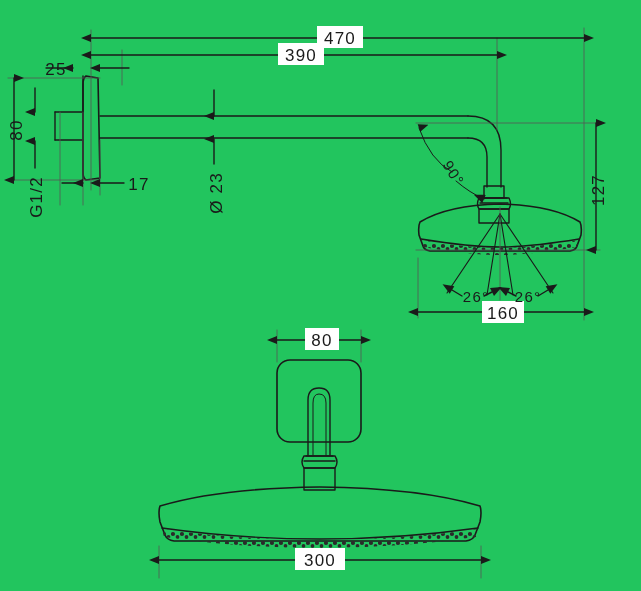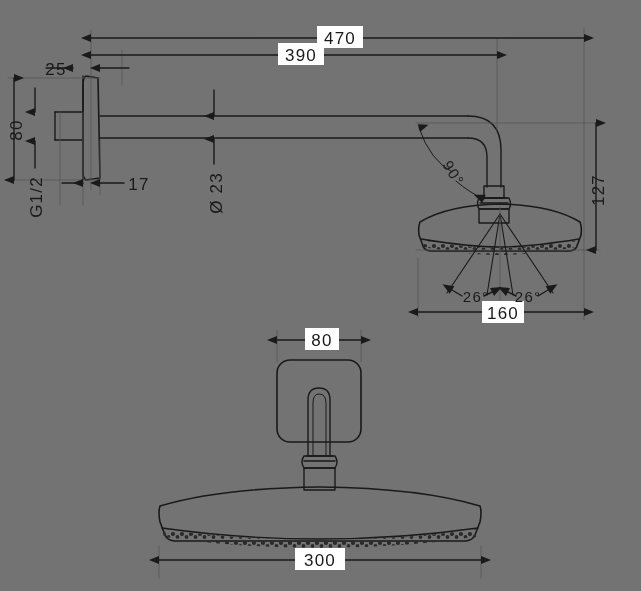--- a/index.html
+++ b/index.html
@@ -7,21 +7,21 @@
     padding: 0;
     background: #ffffff;
   }
   body {
     font-family: "Liberation Sans", sans-serif;
   }
   #drawing-root {
     position: relative;
     width: 641px;
     height: 591px;
-    background: #737373;
+    background: #22c55e;
     overflow: hidden;
   }
   svg.cad {
     display: block;
     width: 641px;
     height: 591px;
   }
   text {
     font-family: "Liberation Sans", sans-serif;
     fill: #1a1a1a;

